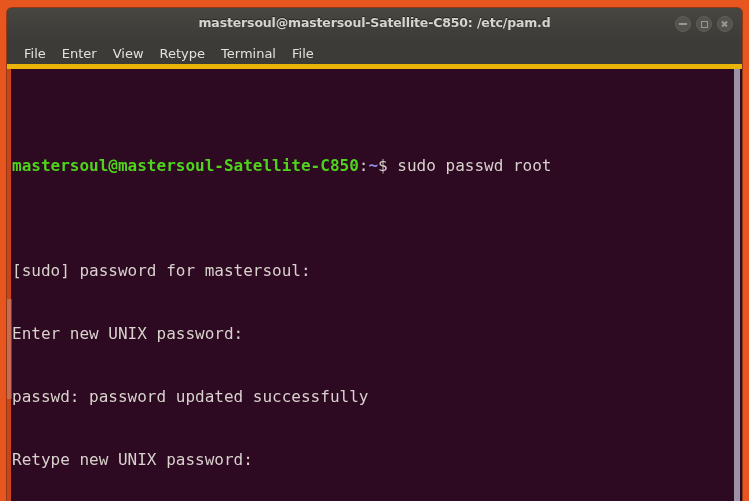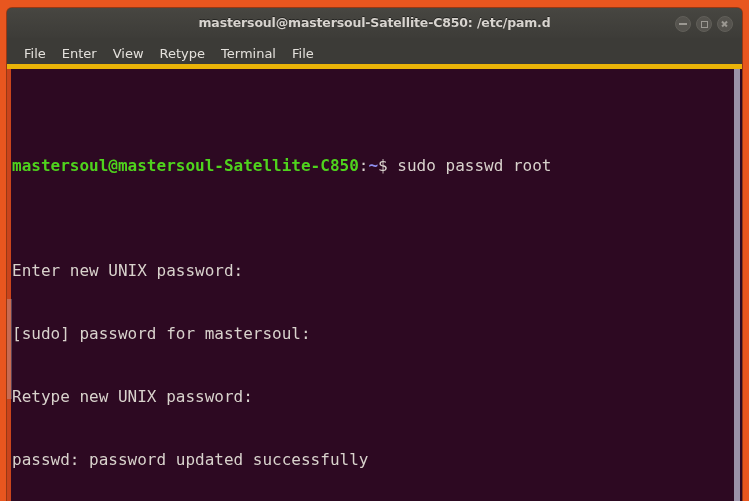--- a/index.html
+++ b/index.html
@@ -208,24 +208,24 @@
       <div id="right-scrollbar-track">
         <div id="right-scrollbar-thumb"></div>
       </div>
 
       <div id="screen">
 
         
         <div class="line"><span class="g">mastersoul@mastersoul-Satellite-C850</span><span class="w">:</span><span class="b">~</span><span class="w">$</span><span class="w"> sudo passwd root</span></div>
 
         
+        <div class="line w">[sudo] password for mastersoul:</div>
         <div class="line w">Enter new UNIX password:</div>
-        <div class="line w">[sudo] password for mastersoul:</div>
+        <div class="line w">passwd: password updated successfully</div>
         <div class="line w">Retype new UNIX password:</div>
-        <div class="line w">passwd: password updated successfully</div>
 
         
         
 
         
         
 
         
         
         

